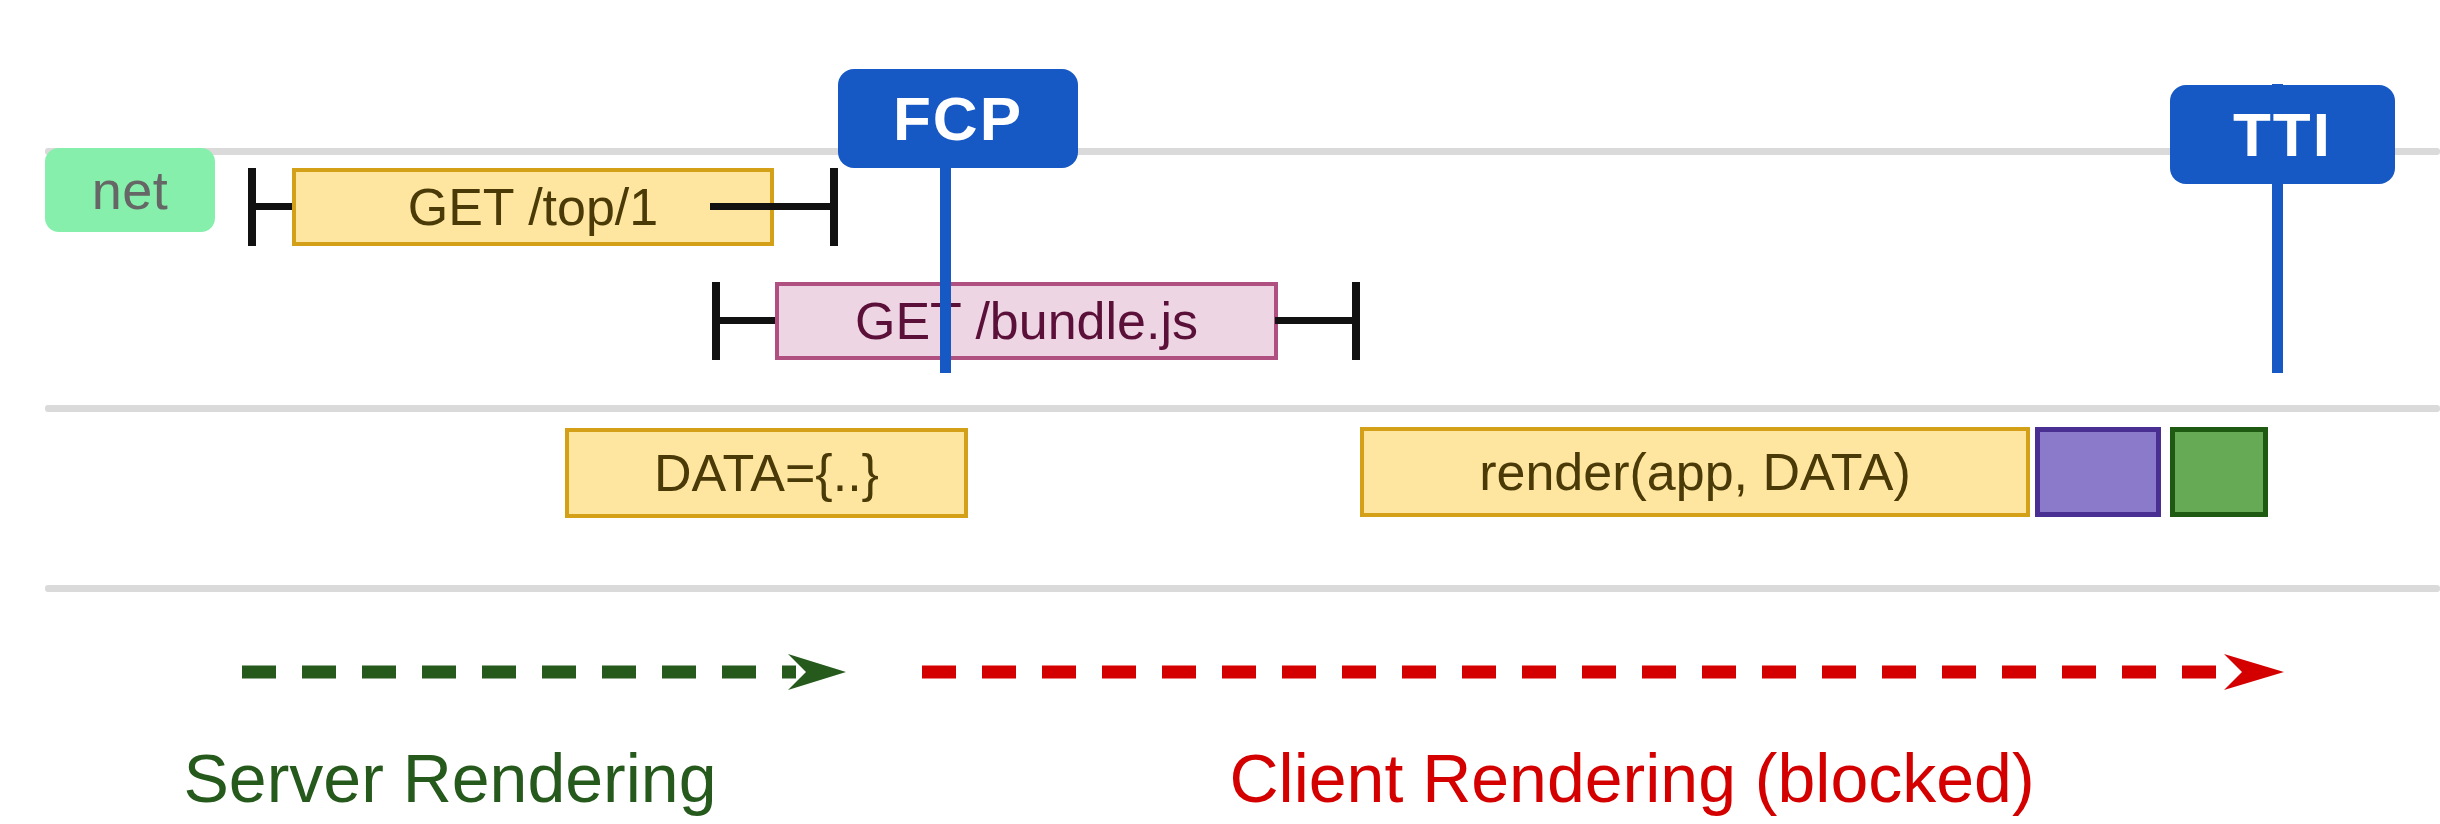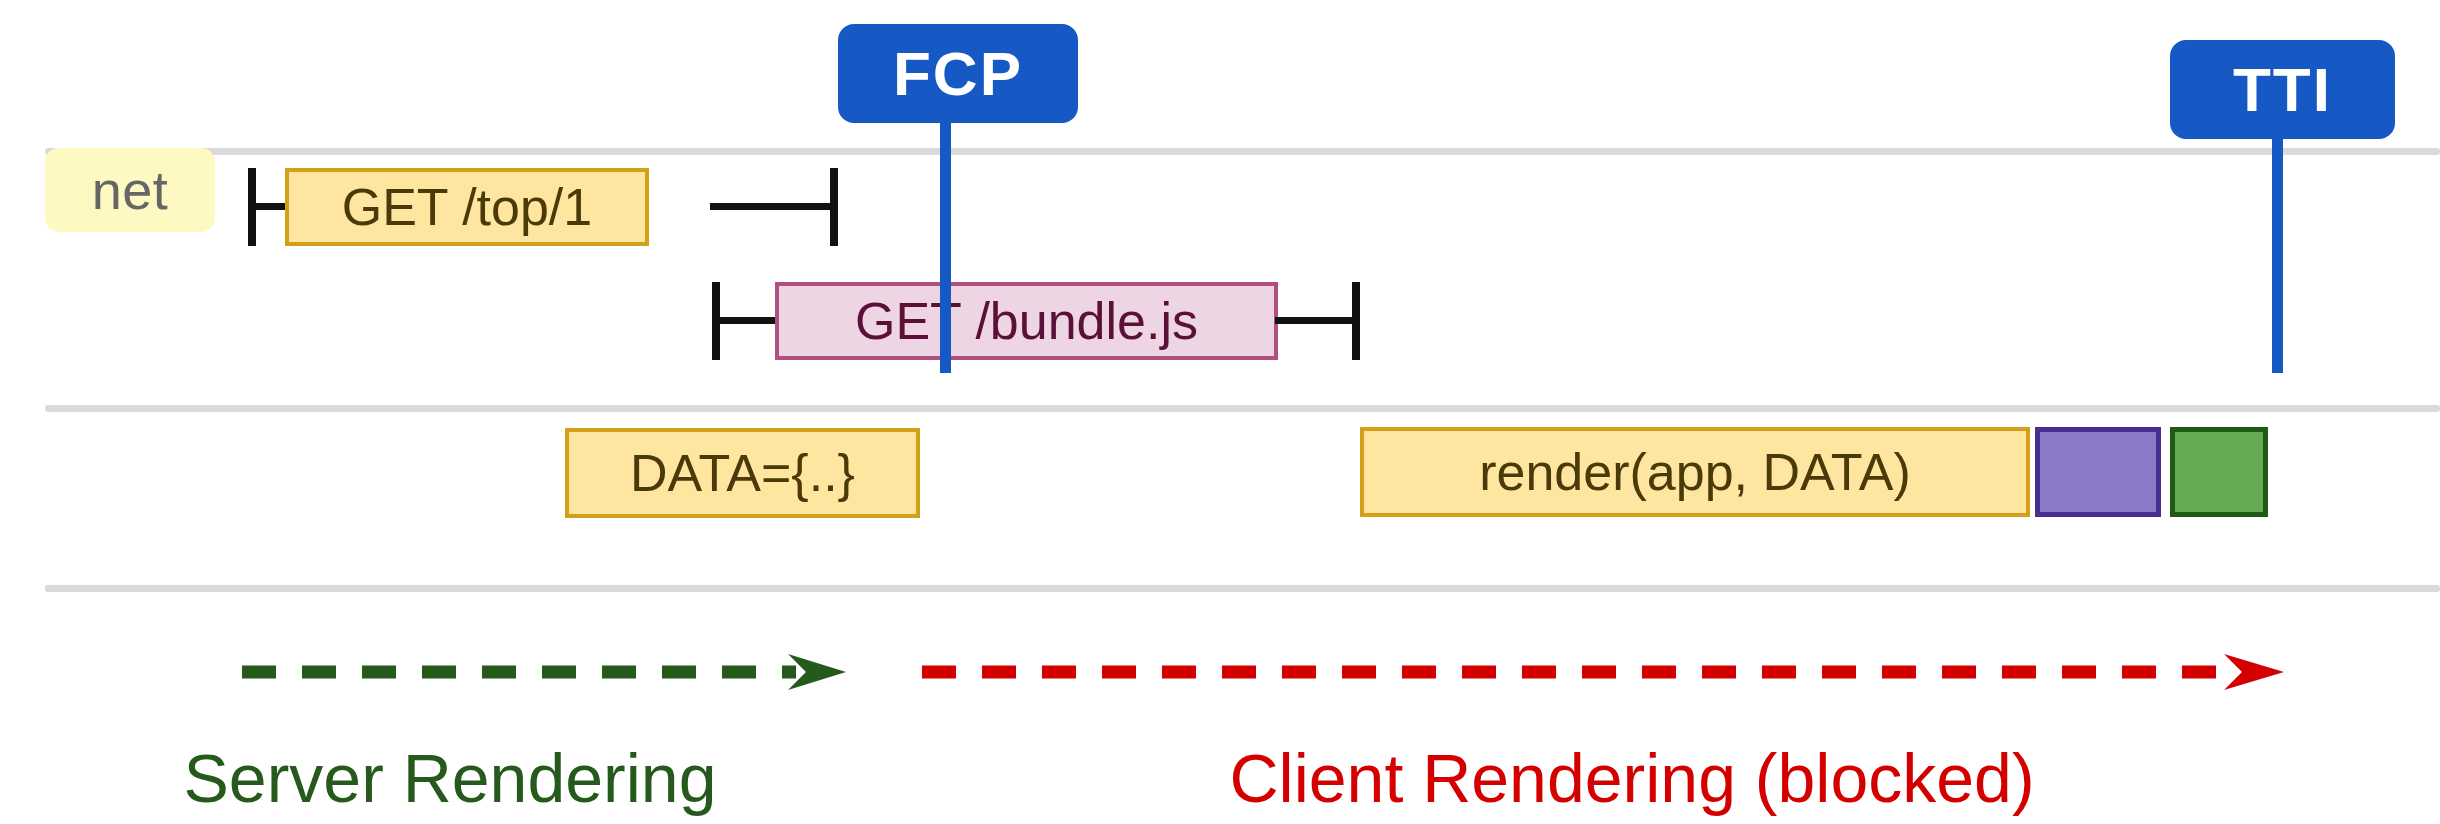--- a/index.html
+++ b/index.html
@@ -24,21 +24,21 @@
     left: 45px;
     right: 0;
     height: 7px;
     background: #dadada;
     border-radius: 3px;
   }
 
   
   .lane-chip {
     position: absolute;
-    background: #fef9c3;
+    background: #86efac;
     border-radius: 14px;
     display: flex;
     align-items: center;
     justify-content: center;
     color: #666666;
     font-size: 54px;
     letter-spacing: 0.5px;
     line-height: 1;
   }
 
@@ -90,20 +90,21 @@
     background: #1658c4;
     border-radius: 16px;
     display: flex;
     align-items: center;
     justify-content: center;
     color: #ffffff;
     font-size: 62px;
     font-weight: bold;
     letter-spacing: 2px;
     line-height: 1;
+    margin-top: 45px;
   }
   .marker-line {
     position: absolute;
     width: 11px;
     background: #1658c4;
   }
 
   
   .phase-arrow {
     position: absolute;
@@ -127,35 +128,35 @@
   <div class="lane-rule" style="top:148px;"></div>
   <div class="lane-rule" style="top:405px;"></div>
   <div class="lane-rule" style="top:585px;"></div>
 
   <div class="lane-chip" style="left:45px; top:148px; width:170px; height:84px;">
     <span>net</span>
   </div>
 
   <div class="whisker-cap" style="left:248px; top:168px; height:78px;"></div>
   <div class="whisker-line" style="left:248px; top:203px; width:50px;"></div>
-  <div class="bar bar-yellow" style="left:285px; top:168px; width:364px; height:78px;">
+  <div class="bar bar-yellow" style="left:292px; top:168px; width:482px; height:78px;">
     <span>GET /top/1</span>
   </div>
   <div class="whisker-line" style="left:710px; top:203px; width:128px;"></div>
   <div class="whisker-cap" style="left:830px; top:168px; height:78px;"></div>
 
   <div class="whisker-cap" style="left:712px; top:282px; height:78px;"></div>
   <div class="whisker-line" style="left:712px; top:317px; width:70px;"></div>
   <div class="bar bar-pink" style="left:775px; top:282px; width:503px; height:78px;">
     <span>GET /bundle.js</span>
   </div>
   <div class="whisker-line" style="left:1275px; top:317px; width:85px;"></div>
   <div class="whisker-cap" style="left:1352px; top:282px; height:78px;"></div>
 
-  <div class="bar bar-yellow" style="left:565px; top:428px; width:355px; height:90px;">
+  <div class="bar bar-yellow" style="left:565px; top:428px; width:403px; height:90px;">
     <span>DATA={..}</span>
   </div>
 
   <div class="bar bar-yellow" style="left:1360px; top:427px; width:670px; height:90px;">
     <span>render(app, DATA)</span>
   </div>
   <div class="bar bar-purple" style="left:2035px; top:427px; width:126px; height:90px;"></div>
   <div class="bar bar-green" style="left:2170px; top:427px; width:98px; height:90px;"></div>
 
   <div class="marker-line" style="left:940px; top:84px; height:289px;"></div>

